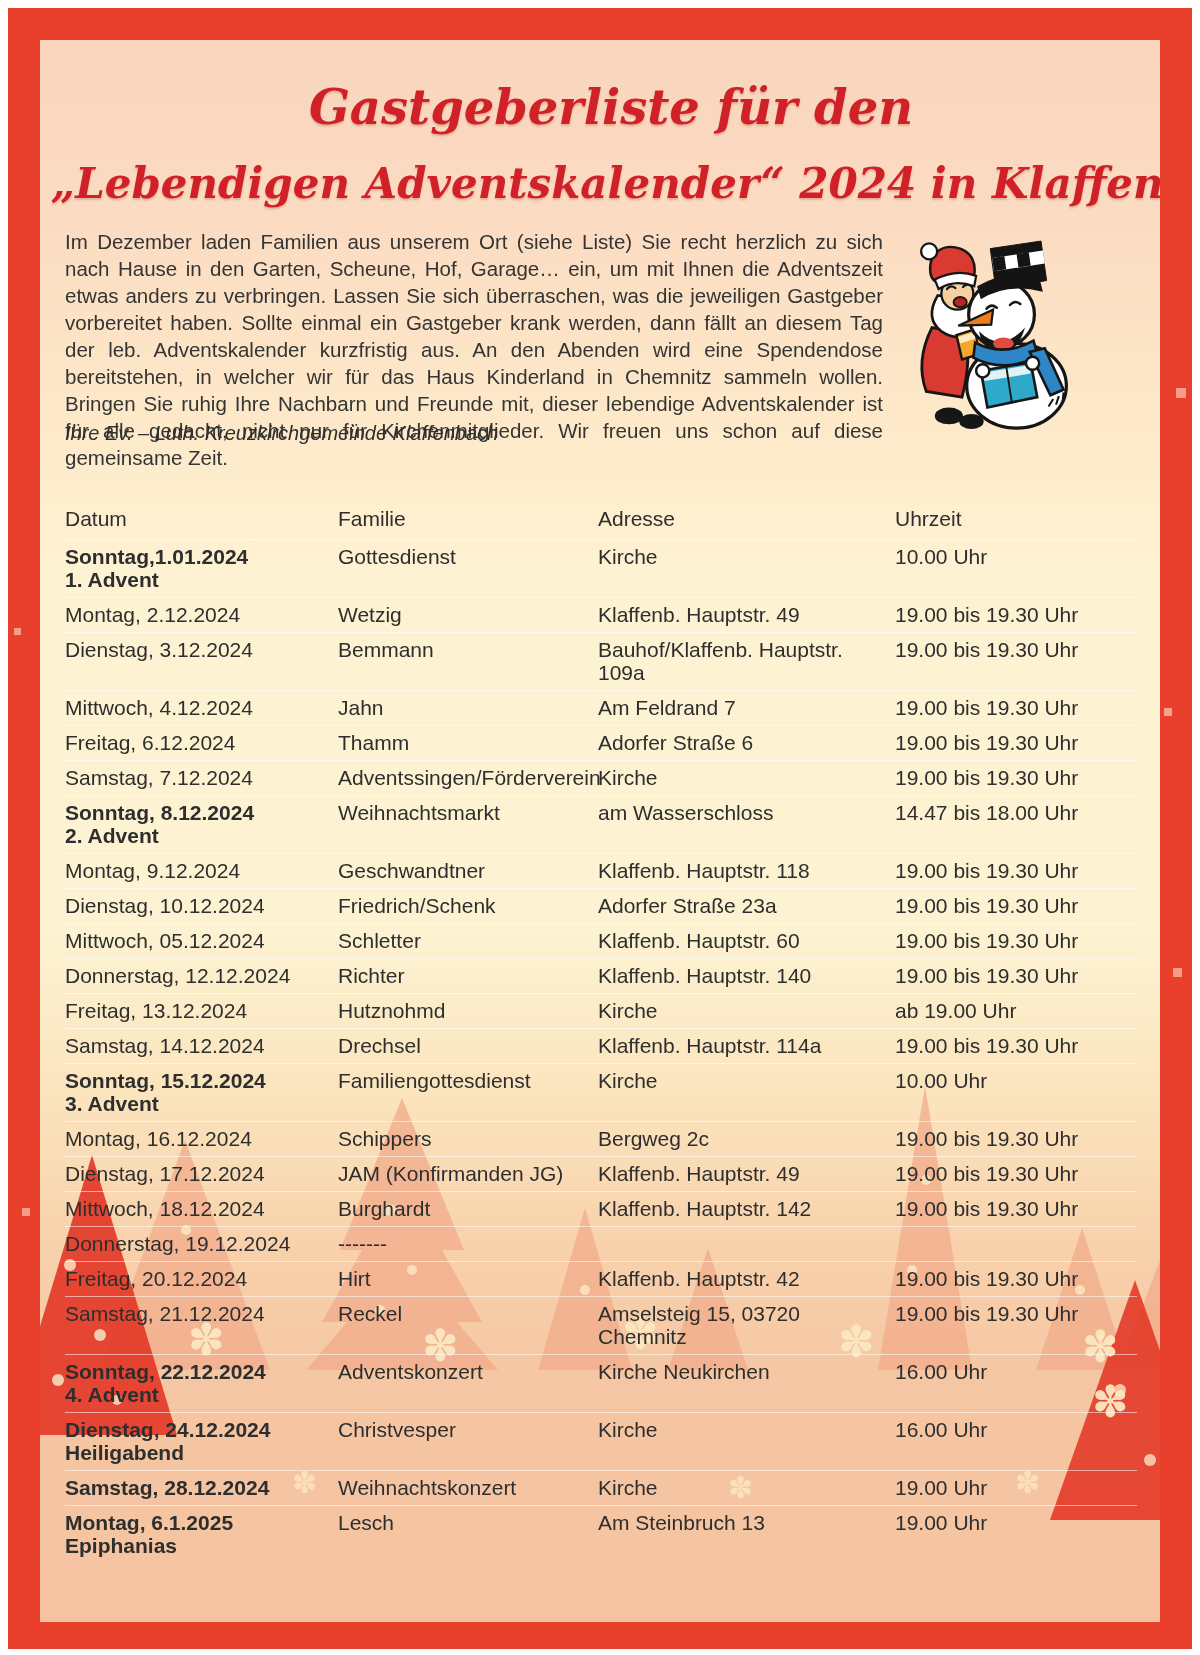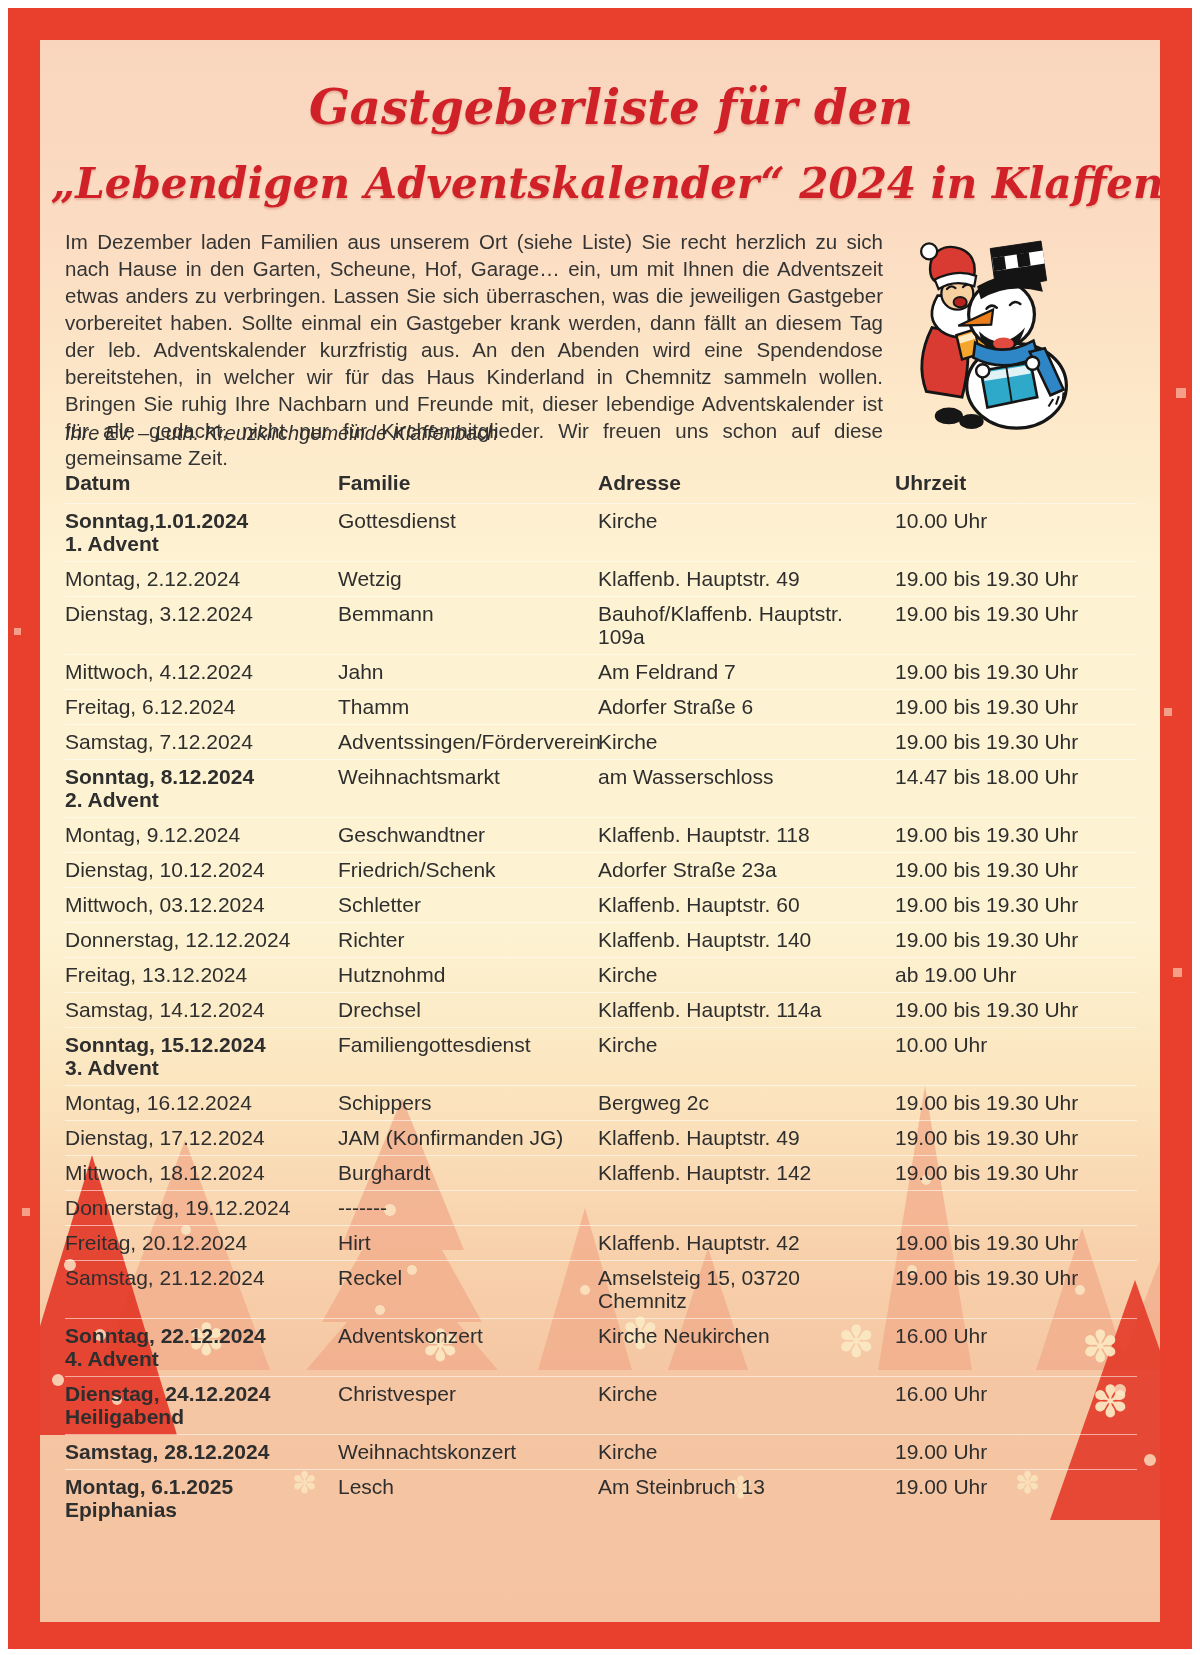--- a/index.html
+++ b/index.html
@@ -27,21 +27,21 @@
   .title2{top:108px;font-size:42px;}
   .intro{position:absolute;left:25px;top:188px;width:818px;margin:0;
     font-size:20.5px;line-height:27px;color:#343434;text-align:justify;}
   .signature{position:absolute;left:25px;top:382px;margin:0;font-style:italic;
     font-size:20px;color:#2f2f2f;}
   
   .table{position:absolute;left:25px;top:426px;width:1072px;color:#2e2e2e;font-size:21px;}
   .row{display:grid;grid-template-columns:273px 260px 297px 1fr;align-items:start;
        padding:5px 0 6px;line-height:23px;}
   .row + .row, #table-body .row{border-top:1px solid rgba(255,255,255,.55);}
-  .row.header{font-weight:bold;padding-bottom:9px;}
+  .row.header{font-weight:normal;padding-bottom:9px;margin-top:36px;}
   .row.header{border-top:none;}
   .cell{padding-right:8px;}
   .date-note{display:block;}
   .row.bold-date .cell-date{font-weight:bold;}
 </style>
 </head>
 <body>
 
 <div class="page">
   <div class="frame">
@@ -253,21 +253,21 @@
       <span class="date-note">Dienstag, 10.12.2024</span>
 
     </div>
     <div class="cell">Friedrich/Schenk</div>
     <div class="cell">Adorfer Straße 23a</div>
     <div class="cell">19.00 bis 19.30 Uhr</div>
   </div>
 
   <div class="row">
     <div class="cell cell-date">
-      <span class="date-note">Mittwoch, 03.12.2024</span>
+      <span class="date-note">Mittwoch, 05.12.2024</span>
 
     </div>
     <div class="cell">Schletter</div>
     <div class="cell">Klaffenb. Hauptstr. 60</div>
     <div class="cell">19.00 bis 19.30 Uhr</div>
   </div>
 
   <div class="row">
     <div class="cell cell-date">
       <span class="date-note">Donnerstag, 12.12.2024</span>

